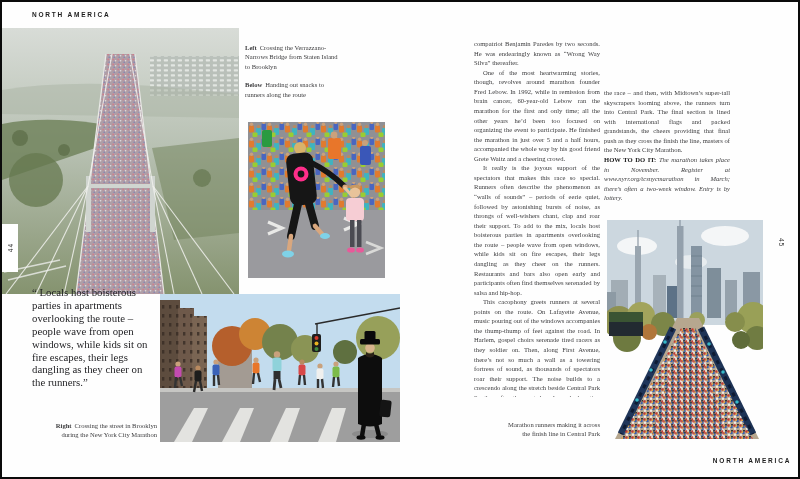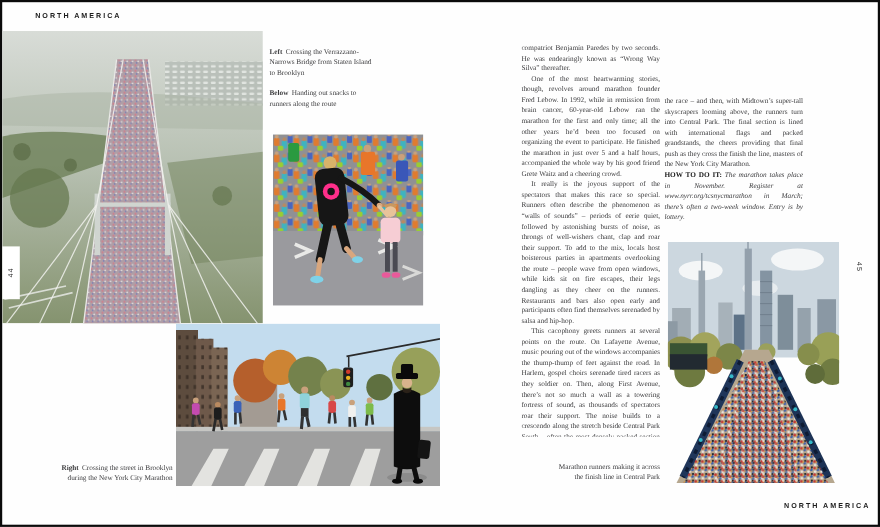--- a/index.html
+++ b/index.html
@@ -151,20 +151,21 @@
       <circle cx="107" cy="70" r="5.2" fill="#e8c39a"></circle>
       <path d="M102,66 q5,-4 10,0" stroke="#c9985f" stroke-width="3" fill="none"></path>
       <rect x="98" y="76" width="18" height="23" rx="4" fill="#f6cdd4"></rect>
       <rect x="102" y="98" width="4.5" height="27" fill="#4a4a52"></rect>
       <rect x="109" y="98" width="4.5" height="27" fill="#4a4a52"></rect>
       <ellipse cx="103" cy="128" rx="4" ry="2.6" fill="#e85a9a"></ellipse>
       <ellipse cx="112" cy="128" rx="4" ry="2.6" fill="#e85a9a"></ellipse>
     </svg>
   </div>
 
+  <div class="abs quote" style="left:30px;top:284px;width:123px;">“ Locals host boisterous parties in apartments overlooking the route – people wave from open windows, while kids sit on fire escapes, their legs dangling as they cheer on the runners.”</div>
 
   <div class="photo" style="left:158px;top:292px;width:240px;height:148px;">
     <svg viewBox="0 0 240 148" preserveAspectRatio="none">
       <defs>
         <pattern id="pW" width="7" height="9" patternUnits="userSpaceOnUse">
           <rect width="7" height="9" fill="none"></rect>
           <rect x="2" y="2" width="2.4" height="3.6" fill="#372c24" opacity="0.8"></rect>
         </pattern>
       </defs>
       <rect width="240" height="100" fill="#c3dcee"></rect>

